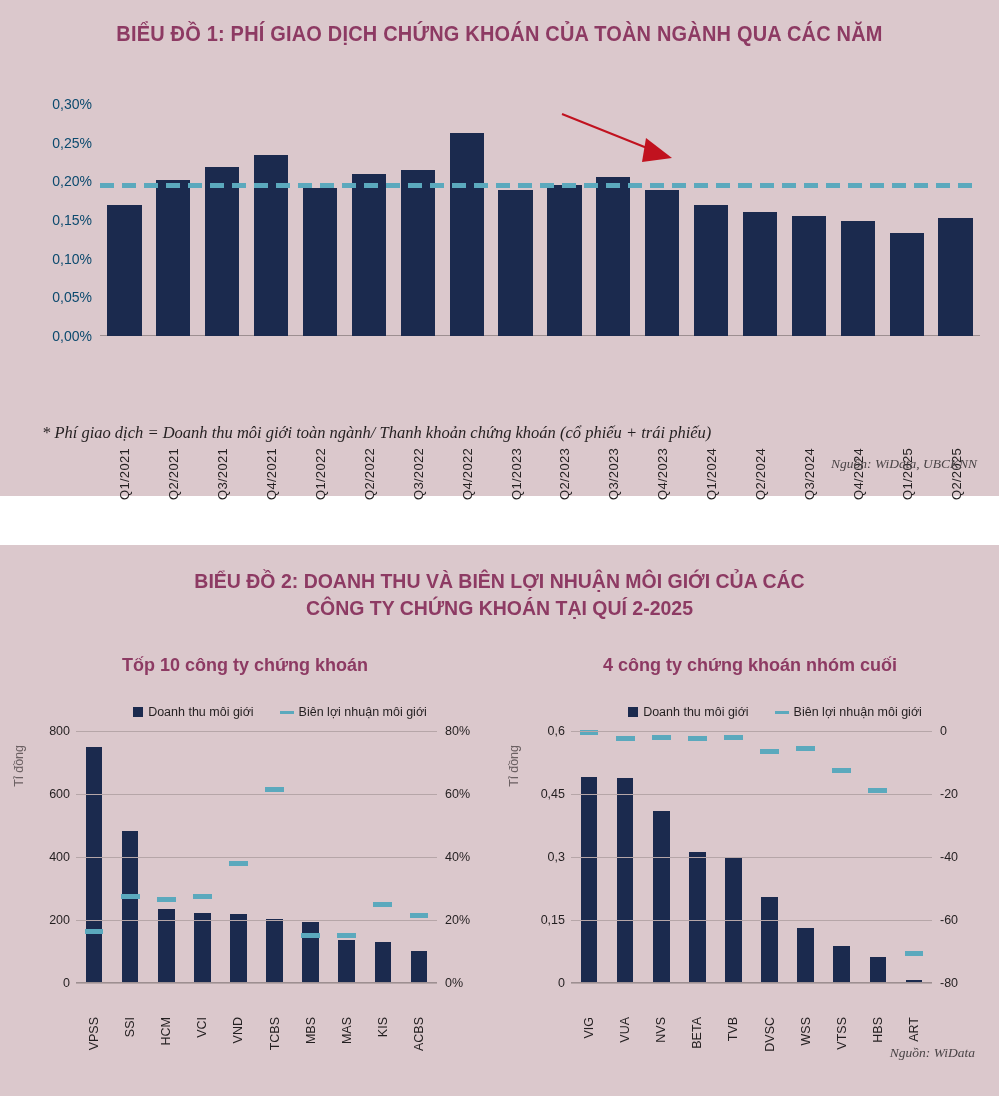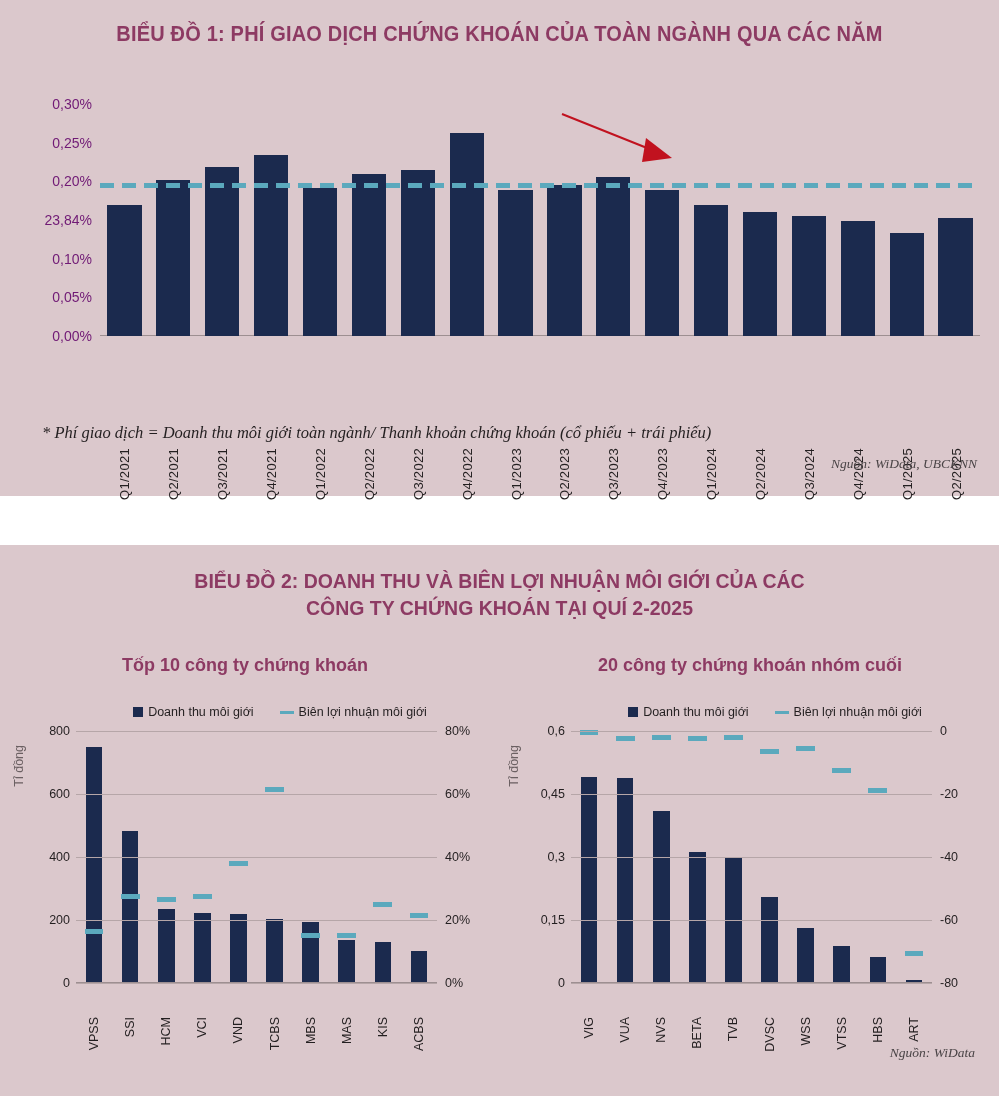--- a/index.html
+++ b/index.html
@@ -21,21 +21,21 @@
 
   
   #plot1{position:absolute;left:100px;top:104px;width:880px;height:232px;}
   #plot1 .axisline{position:absolute;left:0;bottom:0;width:100%;height:1.5px;background:#9d8f91;}
   #plot1 .bars{position:absolute;left:0;bottom:0;width:100%;height:100%;display:flex;align-items:flex-end;}
   #plot1 .bcell{flex:1;display:flex;justify-content:center;align-items:flex-end;height:100%;}
   #plot1 .bar{width:70%;background:#1b2a4e;}
   #plot1 .avgline{position:absolute;left:0;width:100%;height:5px;
      background:repeating-linear-gradient(to right,#5ba9bd 0 14px,transparent 14px 22px);}
   .ylab1{position:absolute;right:calc(100% + 8px);transform:translateY(-50%);
-     font-size:14px;color:#701a75;white-space:nowrap;}
+     font-size:14px;color:#0c4a6e;white-space:nowrap;}
   .xlab1{position:absolute;top:344px;font-size:13px;color:#231f20;
      writing-mode:vertical-rl;transform:rotate(180deg);white-space:nowrap;letter-spacing:.3px;}
 
   .arrow{position:absolute;left:560px;top:110px;width:120px;height:60px;}
 
   .footnote{position:absolute;left:42px;top:423px;font-family:"Liberation Serif",serif;
      font-style:italic;font-size:16.5px;color:#231f20;}
   .source1{position:absolute;right:22px;top:456px;font-family:"Liberation Serif",serif;
      font-style:italic;font-size:13.5px;color:#4a4446;}
 
@@ -131,21 +131,21 @@
           <div class="bar" title="Q1/2025: 0.133%" style="height: 102.853px;"></div>
         </div>
         <div class="bcell">
           <div class="bar" title="Q2/2025: 0.152%" style="height: 117.547px;"></div>
         </div>
       </div>
     <div class="avgline" id="c1avg" style="bottom: 148.48px;"></div>
   <div class="ylab1" style="top: 0px;">0,30%</div>
       <div class="ylab1" style="top: 38.6667px;">0,25%</div>
       <div class="ylab1" style="top: 77.3333px;">0,20%</div>
-      <div class="ylab1" style="top: 116px;">23,84%</div>
+      <div class="ylab1" style="top: 116px;">0,15%</div>
       <div class="ylab1" style="top: 154.667px;">0,10%</div>
       <div class="ylab1" style="top: 193.333px;">0,05%</div>
       <div class="ylab1" style="top: 232px;">0,00%</div>
       <div class="xlab1" style="left: 17.4444px;">Q1/2021</div>
       <div class="xlab1" style="left: 66.3333px;">Q2/2021</div>
       <div class="xlab1" style="left: 115.222px;">Q3/2021</div>
       <div class="xlab1" style="left: 164.111px;">Q4/2021</div>
       <div class="xlab1" style="left: 213px;">Q1/2022</div>
       <div class="xlab1" style="left: 261.889px;">Q2/2022</div>
       <div class="xlab1" style="left: 310.778px;">Q3/2022</div>
@@ -171,21 +171,21 @@
   <div class="source1">Nguồn: WiData, UBCKNN</div>
 </div>
 
 <div class="panel" id="panel2">
   <div class="title2">
     <div>BIỂU ĐỒ 2: DOANH THU VÀ BIÊN LỢI NHUẬN MÔI GIỚI CỦA CÁC</div>
     <div>CÔNG TY CHỨNG KHOÁN TẠI QUÍ 2-2025</div>
   </div>
 
   <div class="subt" id="subL">Tốp 10 công ty chứng khoán</div>
-  <div class="subt" id="subR">20 công ty chứng khoán nhóm cuối</div>
+  <div class="subt" id="subR">4 công ty chứng khoán nhóm cuối</div>
 
   <div class="mini" id="miniL">
     <div class="mlegend">
       <div class="item">
         <span class="msw-bar"></span>
         <span>Doanh thu môi giới</span>
       </div>
       <div class="item">
         <span class="msw-dash"></span>
         <span>Biên lợi nhuận môi giới</span>

